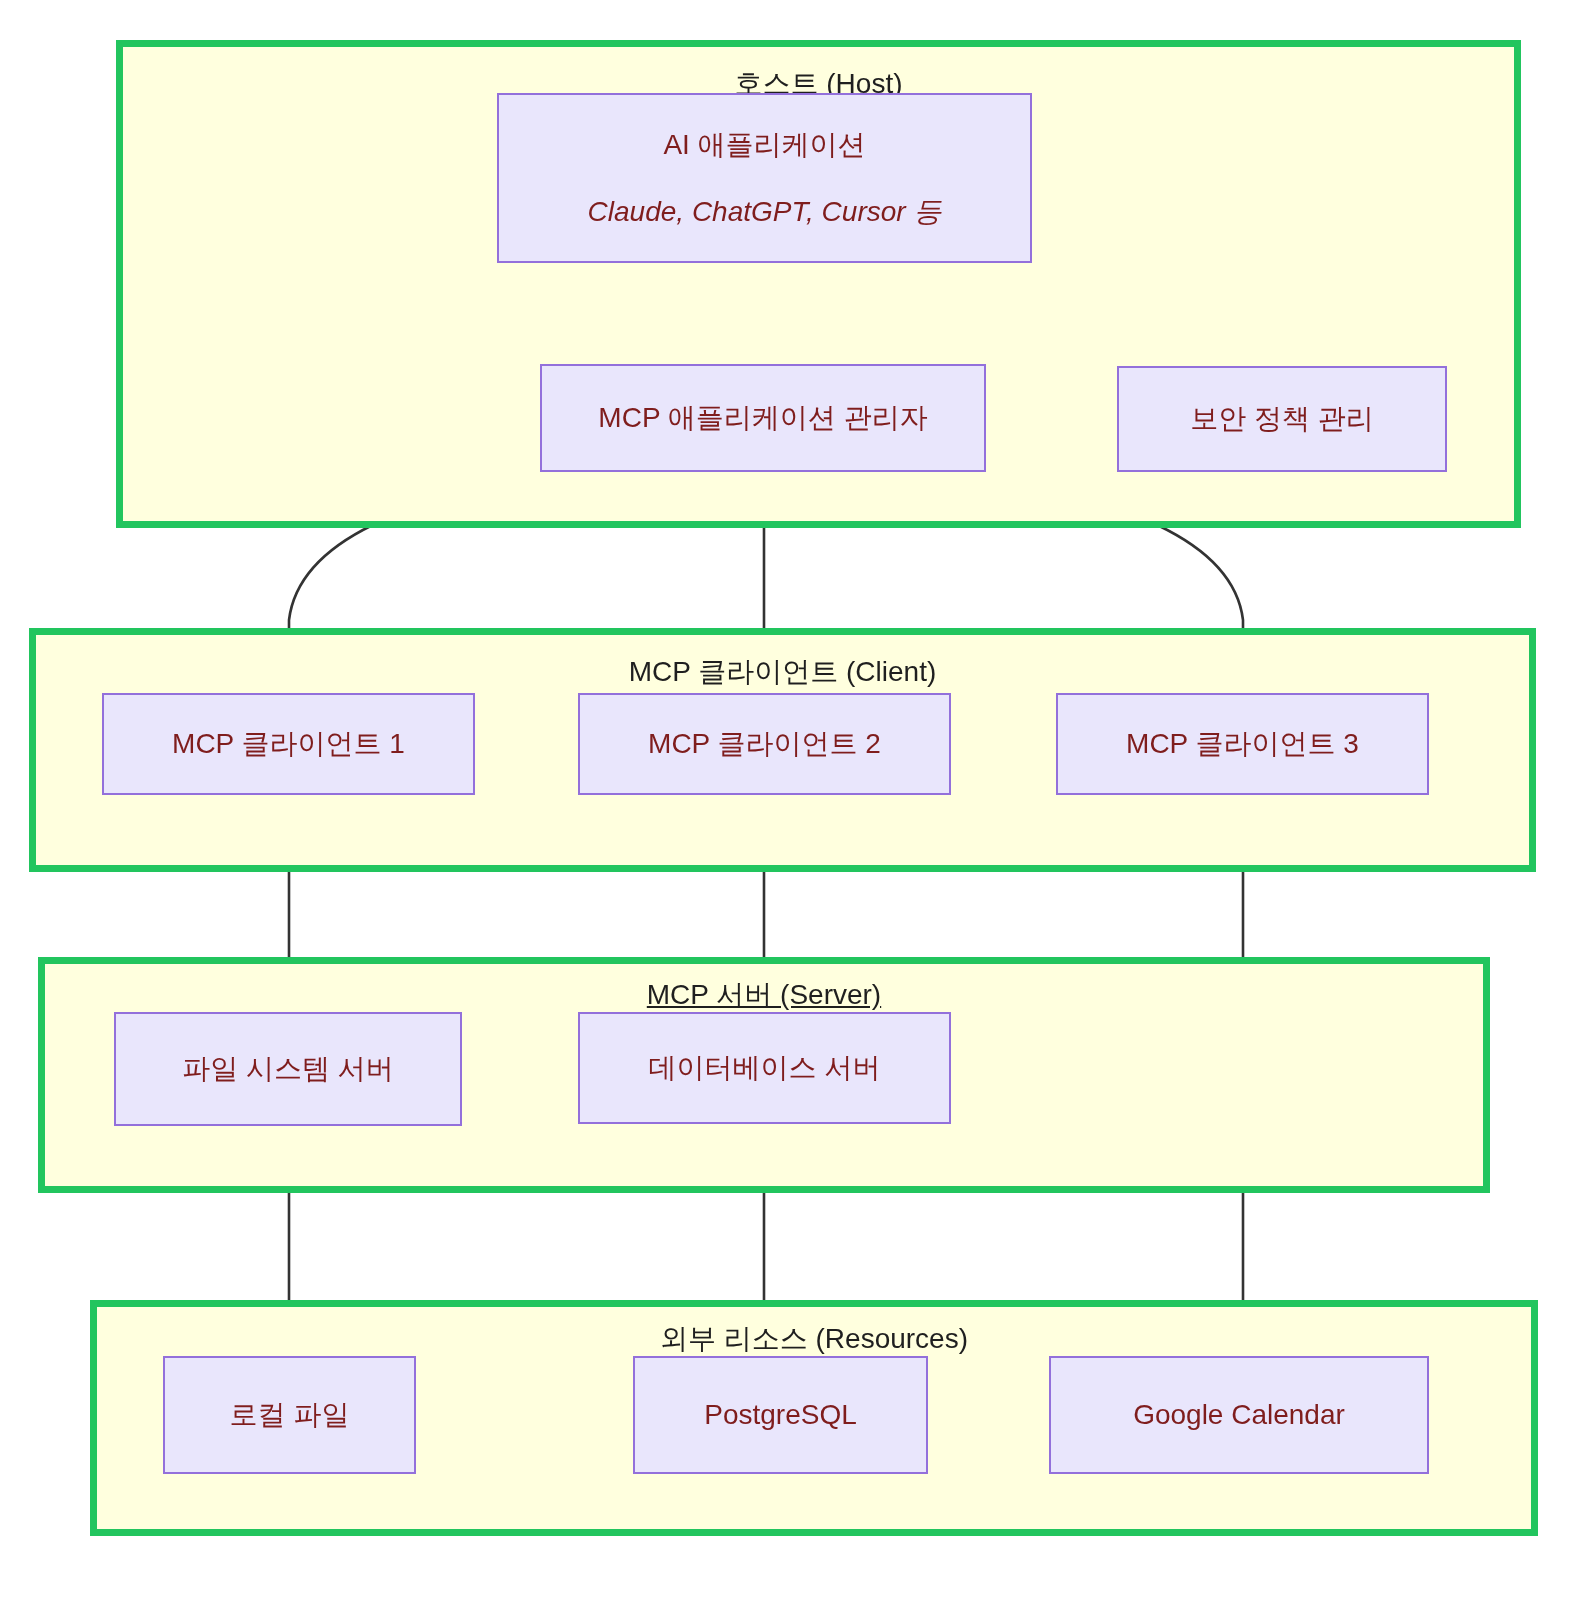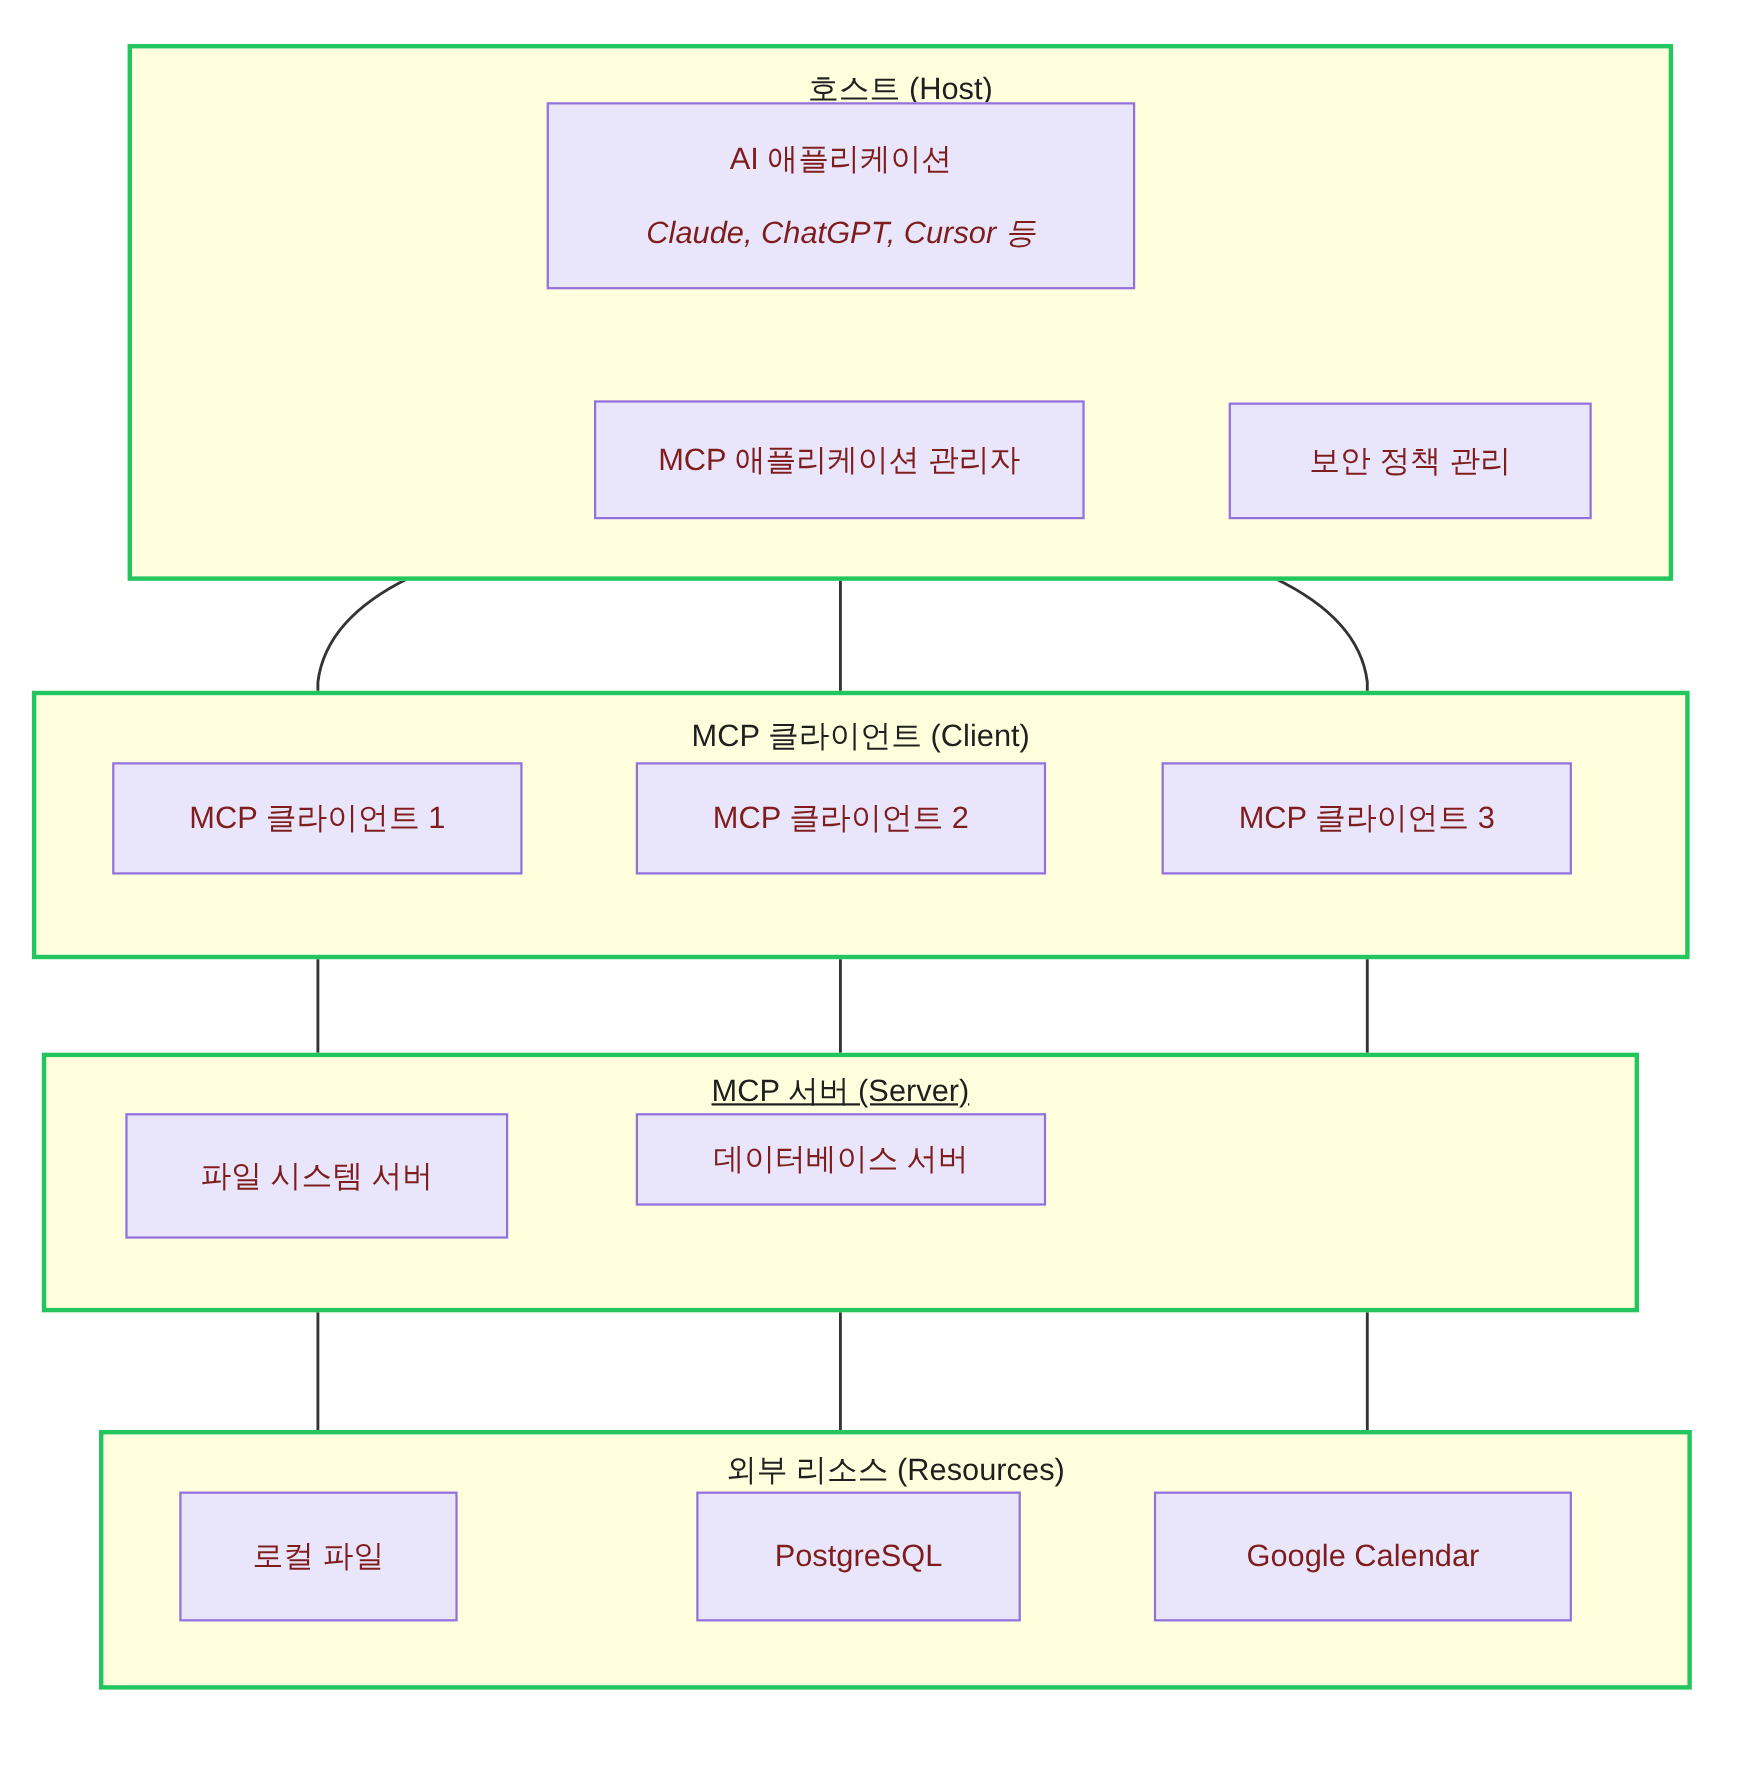--- a/index.html
+++ b/index.html
@@ -23,21 +23,21 @@
     position: absolute;
     top: 0;
     left: 0;
     width: 1596px;
     height: 1608px;
     pointer-events: none;
   }
   .group-box {
     position: absolute;
     background: #ffffde;
-    border: 4px solid #22c55e;
+    border: 7px solid #22c55e;
     box-sizing: border-box;
   }
   .group-title {
     position: absolute;
     left: 0;
     right: 0;
     text-align: center;
     font-size: 28px;
     color: #1f1f1f;
     white-space: nowrap;
@@ -123,21 +123,21 @@
   </div>
 
   <div class="group-box" style="left:38px; top:957px; width:1452px; height:236px;">
     <div class="group-title" style="top:12px;text-decoration:underline;">MCP 서버 (Server)</div>
   </div>
 
   <div class="node" style="left:114px; top:1012px; width:348px; height:114px;">
     <div class="line">파일 시스템 서버</div>
   </div>
 
-  <div class="node" style="left:578px; top:1012px; width:373px; height:84px;">
+  <div class="node" style="left:578px; top:1012px; width:373px; height:112px;">
     <div class="line">데이터베이스 서버</div>
   </div>
 
 
   <div class="group-box" style="left:90px; top:1300px; width:1448px; height:236px;">
     <div class="group-title" style="top:13px;">외부 리소스 (Resources)</div>
   </div>
 
   <div class="node" style="left:163px; top:1356px; width:253px; height:118px;">
     <div class="line">로컬 파일</div>

